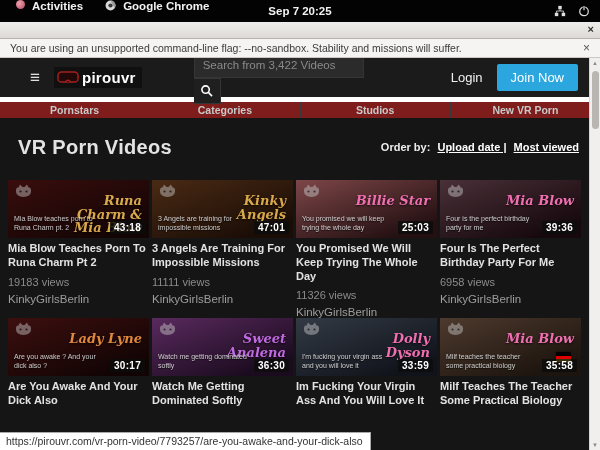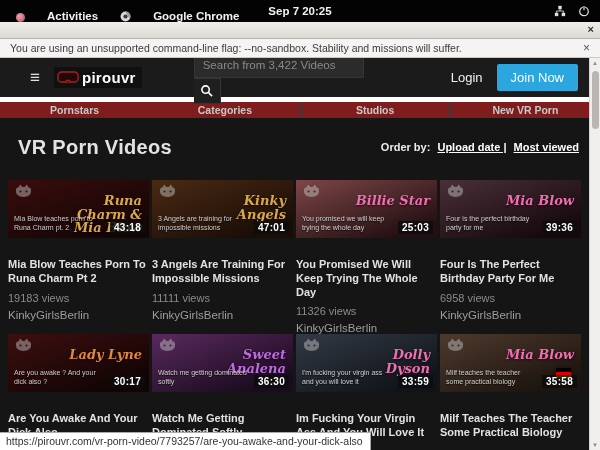--- a/index.html
+++ b/index.html
@@ -3,21 +3,21 @@
 <meta charset="utf-8">
 <style>
   * { margin:0; padding:0; box-sizing:border-box; }
   html,body { width:600px; height:450px; overflow:hidden; }
   body { font-family:"Liberation Sans", sans-serif; background:#141414; position:relative; }
 
   
   .sysbar { position:absolute; top:0; left:0; right:0; height:22px; background:#030303;
     display:flex; align-items:center; color:#f2f2f2; font-size:11.5px; font-weight:bold; }
   .sysbar .left { display:flex; align-items:center; gap:6px; margin-left:8px; }
-  .sys-item { display:flex; align-items:flex-end; gap:22px; padding:0 8px; height:22px; }
+  .sys-item { display:flex; align-items:flex-start; gap:7px; padding:0 8px; height:22px; }
   .dot-icon { width:9px; height:9px; border-radius:50%; background:radial-gradient(circle at 35% 35%, #f0a0b0, #b44a5c); display:inline-block; }
   .sysbar .clock { position:absolute; left:0; right:0; text-align:center; pointer-events:none; }
   .sysbar .right { margin-left:auto; display:flex; align-items:center; gap:12px; margin-right:10px; z-index:2; }
 
   
   .titlebar { position:absolute; top:22px; left:0; right:0; height:17px;
     background:linear-gradient(#efedeb,#dddad6); border-bottom:1px solid #b8b5b1;
     display:flex; align-items:center; justify-content:center;
     font-size:10.5px; font-weight:bold; color:#2c2c2c; }
   .titlebar .tclose { position:absolute; right:6px; top:1px; font-size:11px; color:#333; cursor:default; }
@@ -63,21 +63,21 @@
     font-family:"DejaVu Serif", serif; font-style:italic; font-weight:bold; font-size:13px;
     line-height:1.05; text-shadow:0 1px 2px rgba(0,0,0,.7); }
   .ov-cap { position:absolute; bottom:6px; left:6px; right:44px; font-size:7px; color:#e8e8e8;
     opacity:.85; line-height:1.3; text-shadow:0 1px 1px #000; }
   .duration { position:absolute; bottom:4px; right:4px; background:rgba(12,12,12,.82);
     color:#fff; font-size:10px; font-weight:bold; padding:1px 4px; letter-spacing:.3px; }
   .flag { position:absolute; right:10px; top:34px; width:15px; height:10px; display:none;
     flex-direction:column; box-shadow:0 0 2px rgba(0,0,0,.6); }
   .flag i { flex:1; display:block; }
   .flag i:nth-child(1){ background:#000; } .flag i:nth-child(2){ background:#d00; } .flag i:nth-child(3){ background:#ffce00; }
-  .vtitle { margin-top:20px; color:#e2e2e2; font-size:11px; font-weight:bold; line-height:1.25; }
+  .vtitle { margin-top:4px; color:#e2e2e2; font-size:11px; font-weight:bold; line-height:1.25; }
   .views { margin-top:6px; color:#8b8b8b; font-size:11px; }
   .channel { display:block; margin-top:5px; color:#9d9d9d; font-size:11.5px; text-decoration:none; }
 
   
   .statusbar { position:absolute; left:0; bottom:0; background:#fff; border:1px solid #a9a9a9;
     border-left:none; border-bottom:none; color:#333; font-size:10.5px; padding:2px 7px 3px 6px; z-index:5; }
 
   
   .scrollbar { position:absolute; top:58px; right:0; bottom:0; width:11px; background:#f1efed;
     border-left:1px solid #d8d6d3; display:flex; flex-direction:column; align-items:center; z-index:4; }

